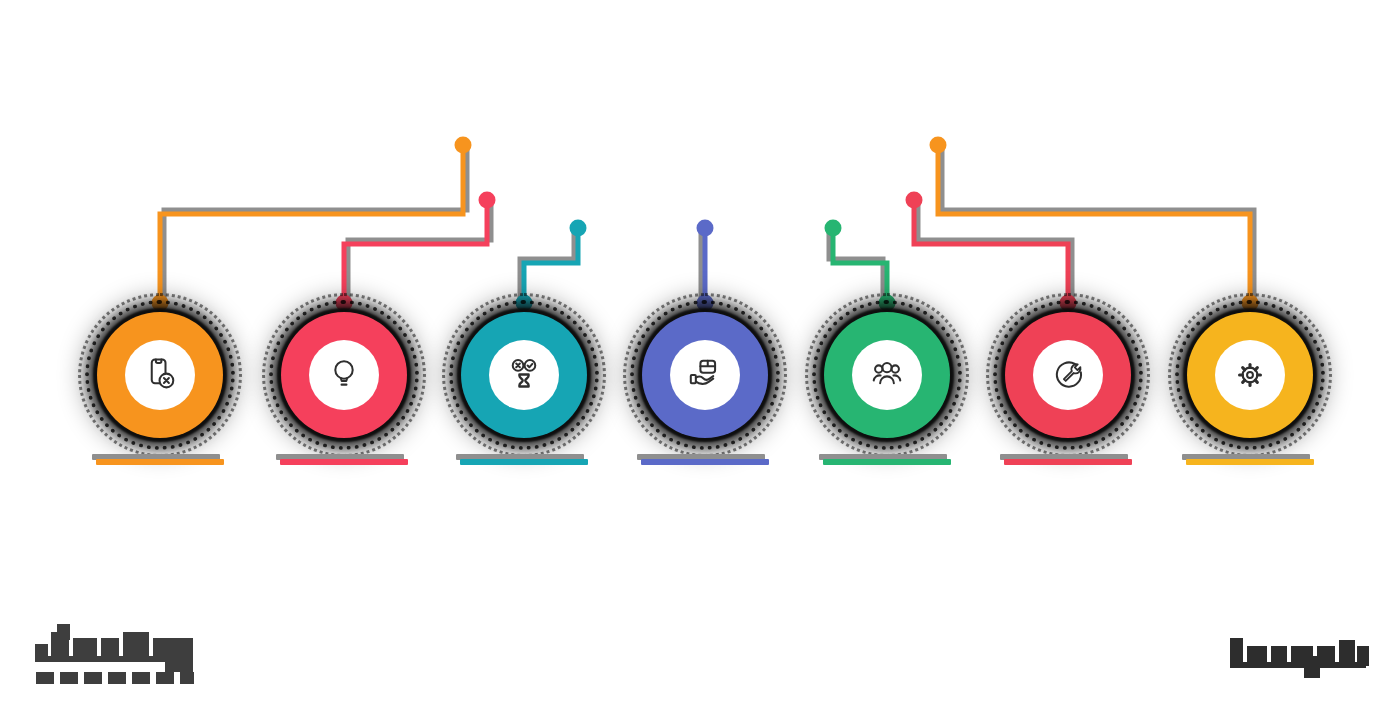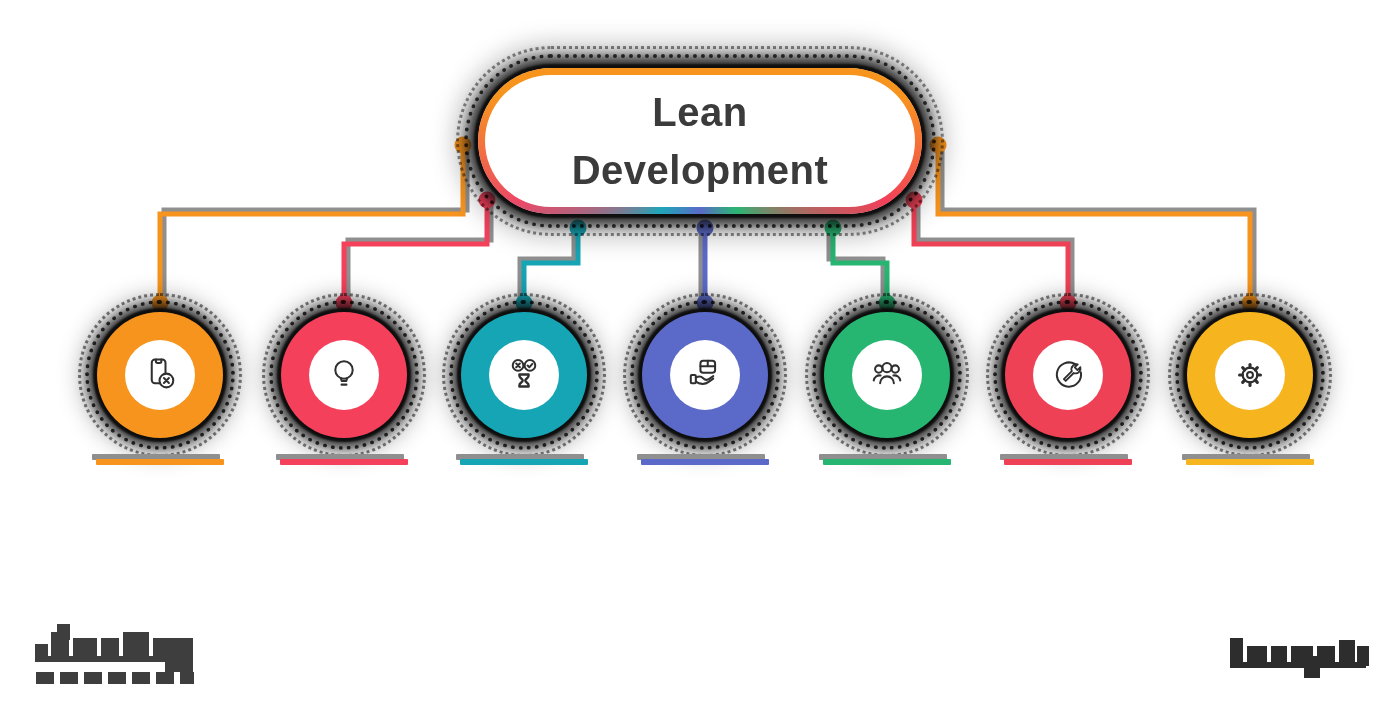--- a/index.html
+++ b/index.html
@@ -110,28 +110,20 @@
         <circle cx="705" cy="303" r="8.5" fill="#5B6AC8"></circle>
       <circle cx="833" cy="228" r="8.5" fill="#27B572"></circle>
         <circle cx="887" cy="303" r="8.5" fill="#27B572"></circle>
       <circle cx="914" cy="200" r="8.5" fill="#EF4156"></circle>
         <circle cx="1068" cy="303" r="8.5" fill="#EF4156"></circle>
       <circle cx="938" cy="145" r="8.5" fill="#F7941E"></circle>
         <circle cx="1250" cy="303" r="8.5" fill="#F7941E"></circle>
     </g>
   </svg>
 
-  <div class="pill">
-    <div class="pill-inner">
-      <div class="pill-title">
-        <div>Lean</div>
-        <div>Development</div>
-      </div>
-    </div>
-  </div>
 
   <div class="node n1">
     <div class="node-circle c-orange">
       <div class="node-white">
         <svg width="44" height="44" viewBox="0 0 48 48">
           <rect x="15" y="7" width="15" height="26" rx="3.5"></rect>
           <path d="M19.5 7 v2 a1.9 1.9 0 0 0 1.9 1.9 h2.2 a1.9 1.9 0 0 0 1.9 -1.9 V7"></path>
           <circle cx="31" cy="30" r="7.5" fill="#fff"></circle>
           <path d="M28.3 27.3 l5.4 5.4 M33.7 27.3 l-5.4 5.4"></path>
         </svg>

